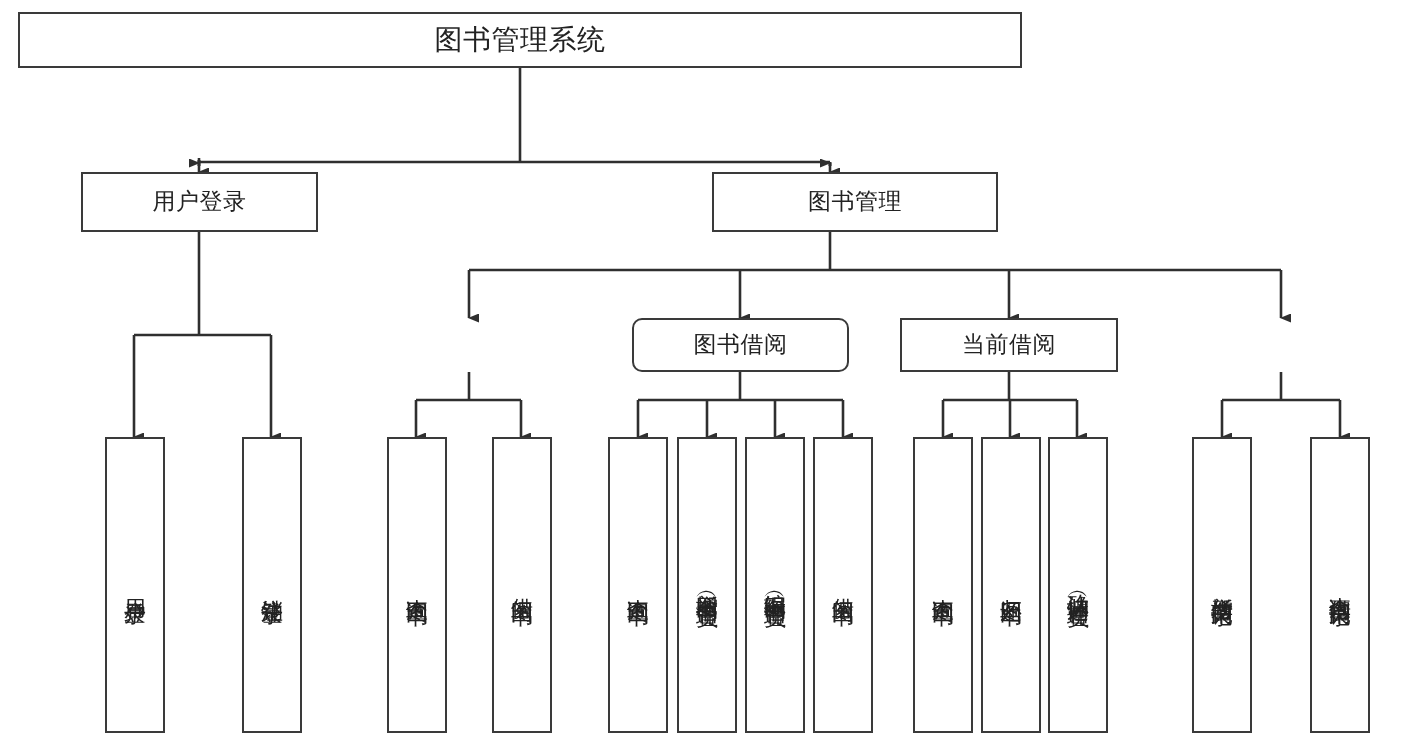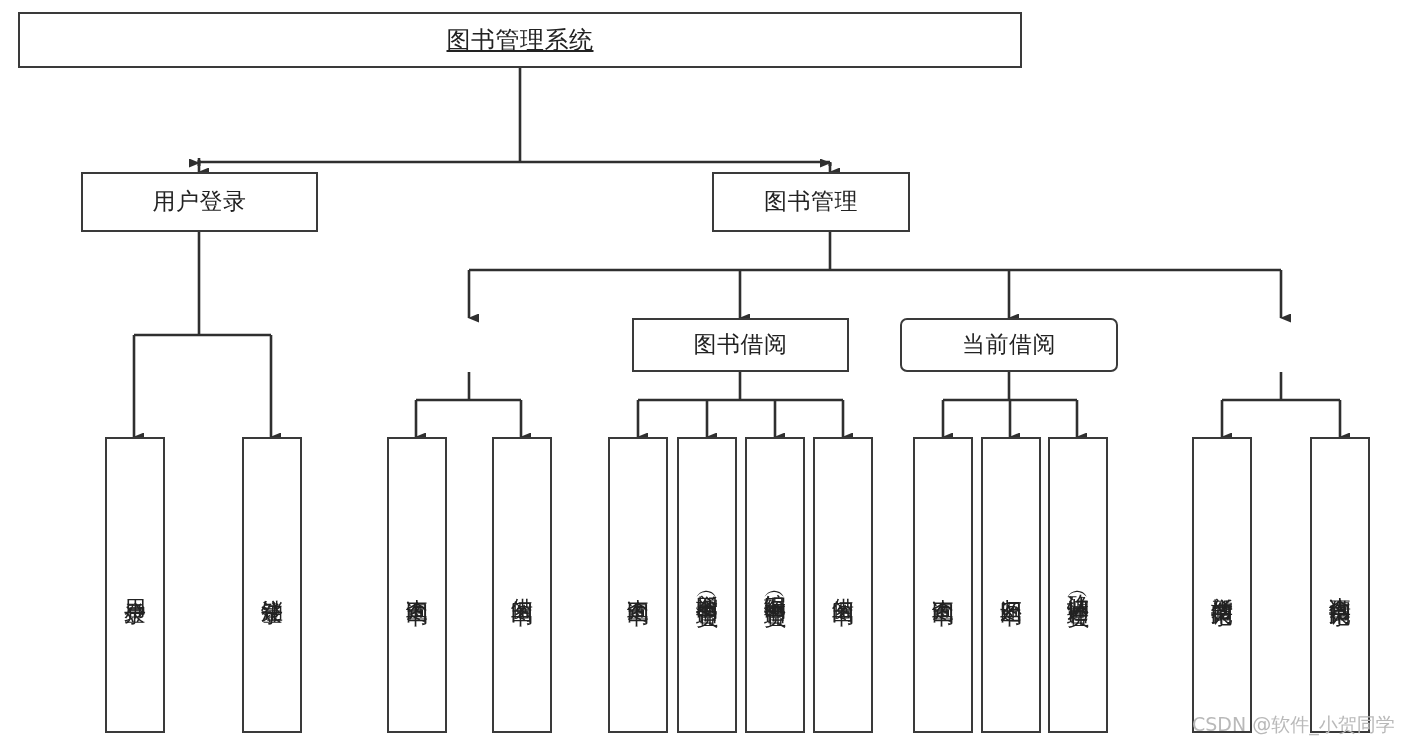--- a/index.html
+++ b/index.html
@@ -46,21 +46,21 @@
   .node.horizontal .label {
     writing-mode: horizontal-tb;
     font-size: 23px;
   }
   .node.vertical .label {
     writing-mode: vertical-rl;
     text-orientation: upright;
     font-size: 22px;
     letter-spacing: 2px;
   }
-  .node.root .label { font-size: 24px; text-decoration: underline; }
+  .node.root .label { font-size: 28px; }
   .watermark {
     position: absolute;
     color: #b9b9b9;
     font-size: 19px;
     z-index: 5;
     white-space: nowrap;
     user-select: none;
   }
 </style>
 </head>
@@ -129,28 +129,28 @@
     </g>
   </svg>
 
   <div class="node horizontal root" style="left:18px; top:12px; width:1004px; height:56px;">
     <span class="label">图书管理系统</span>
   </div>
 
   <div class="node horizontal" style="left:81px; top:172px; width:237px; height:60px;">
     <span class="label">用户登录</span>
   </div>
-  <div class="node horizontal" style="left:712px; top:172px; width:198px; height:60px;">
+  <div class="node horizontal" style="left:712px; top:172px; width:286px; height:60px;">
     <span class="label">图书管理</span>
   </div>
 
-  <div class="node horizontal" style="left:632px; top:318px; width:217px; height:54px;">
+  <div class="node horizontal" style="left:632px; top:318px; width:217px; height:54px;border-radius:10px;">
     <span class="label">图书借阅</span>
   </div>
-  <div class="node horizontal" style="left:900px; top:318px; width:218px; height:54px;border-radius:7px;">
+  <div class="node horizontal" style="left:900px; top:318px; width:218px; height:54px;">
     <span class="label">当前借阅</span>
   </div>
 
   <div class="node vertical" style="left:105px; top:437px; width:60px; height:296px;">
     <span class="label">用户登录</span>
   </div>
   <div class="node vertical" style="left:242px; top:437px; width:60px; height:296px;">
     <span class="label">注销登录</span>
   </div>
 
@@ -184,15 +184,14 @@
     <span class="label">确认归还（管理员）</span>
   </div>
 
   <div class="node vertical" style="left:1192px; top:437px; width:60px; height:296px;">
     <span class="label">新增借阅记录</span>
   </div>
   <div class="node vertical" style="left:1310px; top:437px; width:60px; height:296px;">
     <span class="label">查询借阅记录</span>
   </div>
 
-  <div class="watermark" style="left:1192px; top:712px;">CSDN @软件_小贺同学</div>
 
 </div>
 
 </body></html>

